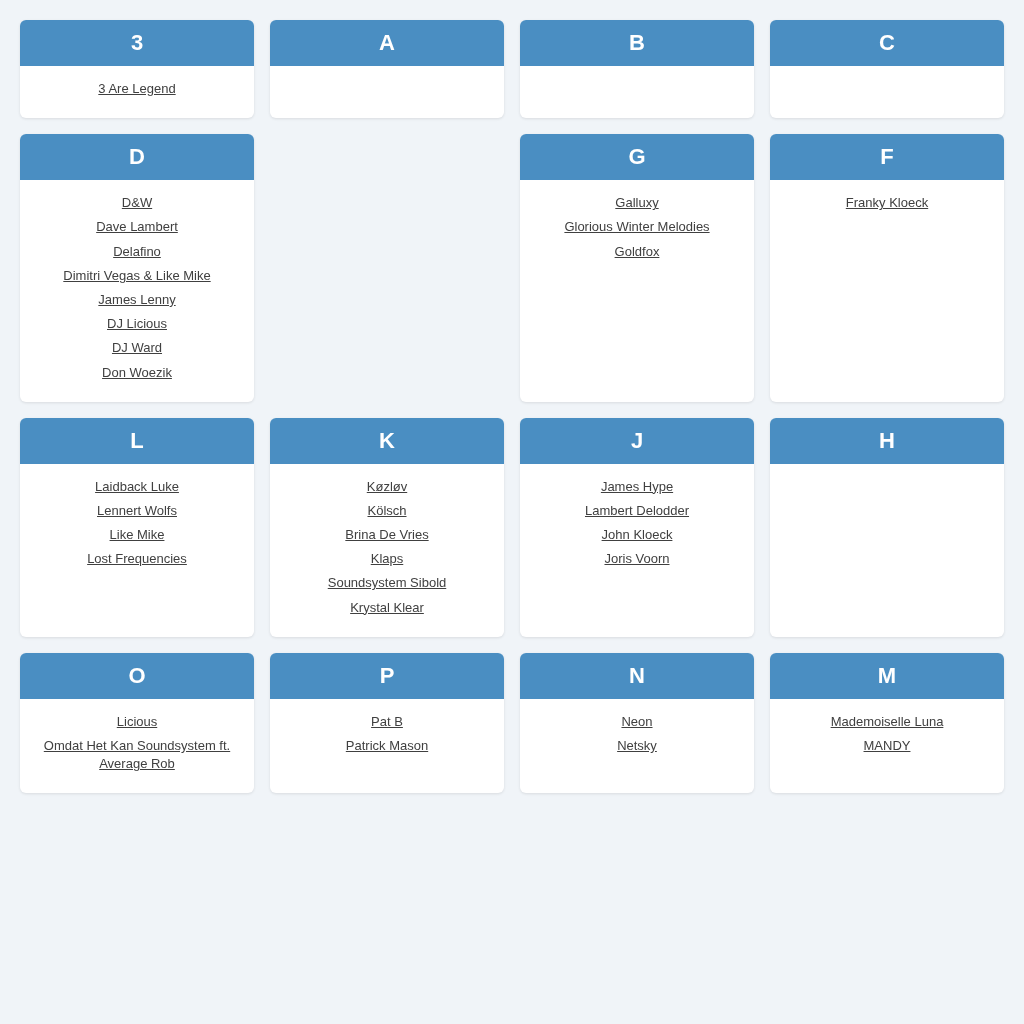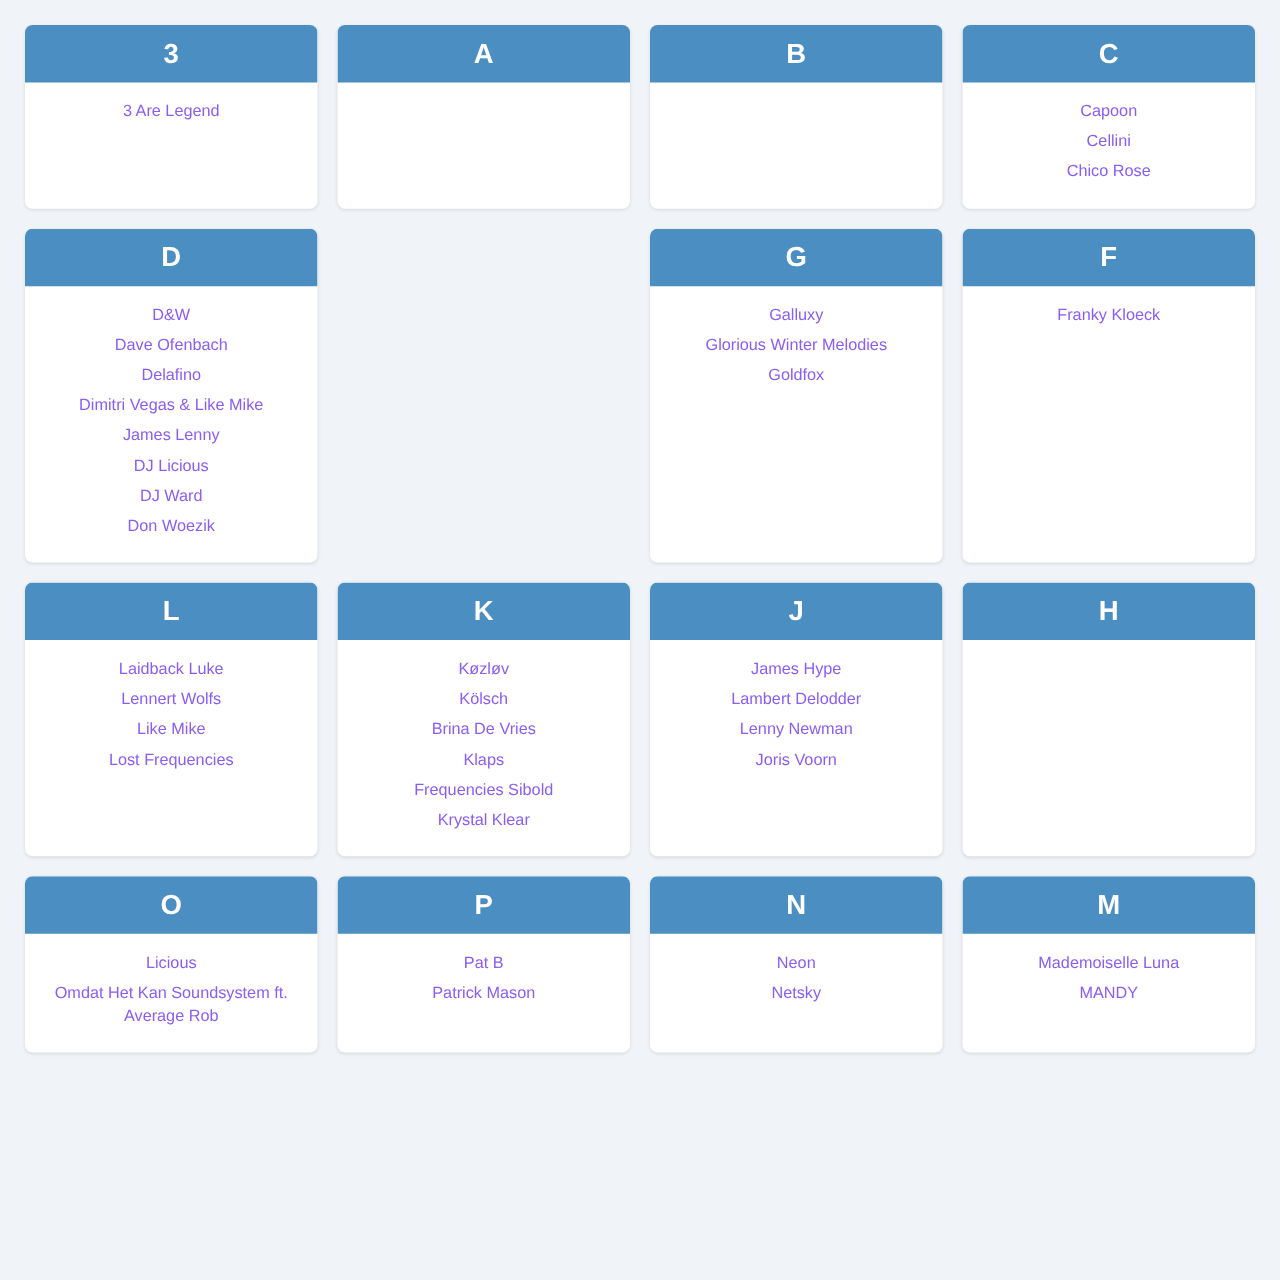--- a/index.html
+++ b/index.html
@@ -28,54 +28,50 @@
       font-size: 22px;
       font-weight: bold;
       padding: 10px 0;
     }
     .card-body {
       padding: 14px 10px;
       text-align: center;
     }
     .card-body .artist {
       font-size: 13px;
-      color: #8b5cf6;
+      color: #404040;
       margin-bottom: 6px;
       line-height: 1.4;
+      text-decoration: underline;
     }
   </style>
 </head>
 <body>
 
 <div class="grid" id="main-grid">
 <div class="card" style="grid-area: 1 / 1;">
       <div class="card-header">3</div>
       <div class="card-body">
         <p class="artist">3 Are Legend</p>
       </div>
     </div>
     <div class="card" style="grid-area: 1 / 2;">
       <div class="card-header">A</div>
     </div>
     <div class="card" style="grid-area: 1 / 3;">
       <div class="card-header">B</div>
     </div>
     <div class="card" style="grid-area: 1 / 4;">
       <div class="card-header">C</div>
-      <div class="card-body">
-        <p class="artist">Capoon</p>
-        <p class="artist">Cellini</p>
-        <p class="artist">Chico Rose</p>
-      </div>
     </div>
     <div class="card" style="grid-area: 2 / 1;">
       <div class="card-header">D</div>
       <div class="card-body">
         <p class="artist">D&amp;W</p>
-        <p class="artist">Dave Ofenbach</p>
+        <p class="artist">Dave Lambert</p>
         <p class="artist">Delafino</p>
         <p class="artist">Dimitri Vegas &amp; Like Mike</p>
         <p class="artist">James Lenny</p>
         <p class="artist">DJ Licious</p>
         <p class="artist">DJ Ward</p>
         <p class="artist">Don Woezik</p>
       </div>
     </div>
     <div class="card" style="grid-area: 2 / 3;">
       <div class="card-header">G</div>
@@ -94,30 +90,30 @@
     <div class="card" style="grid-area: 3 / 4;">
       <div class="card-header">H</div>
     </div>
     <div class="card" style="grid-area: 3 / 2;">
       <div class="card-header">K</div>
       <div class="card-body">
         <p class="artist">Køzløv</p>
         <p class="artist">Kölsch</p>
         <p class="artist">Brina De Vries</p>
         <p class="artist">Klaps</p>
-        <p class="artist">Frequencies Sibold</p>
+        <p class="artist">Soundsystem Sibold</p>
         <p class="artist">Krystal Klear</p>
       </div>
     </div>
     <div class="card" style="grid-area: 3 / 3;">
       <div class="card-header">J</div>
       <div class="card-body">
         <p class="artist">James Hype</p>
         <p class="artist">Lambert Delodder</p>
-        <p class="artist">Lenny Newman</p>
+        <p class="artist">John Kloeck</p>
         <p class="artist">Joris Voorn</p>
       </div>
     </div>
     <div class="card" style="grid-area: 3 / 1;">
       <div class="card-header">L</div>
       <div class="card-body">
         <p class="artist">Laidback Luke</p>
         <p class="artist">Lennert Wolfs</p>
         <p class="artist">Like Mike</p>
         <p class="artist">Lost Frequencies</p>

